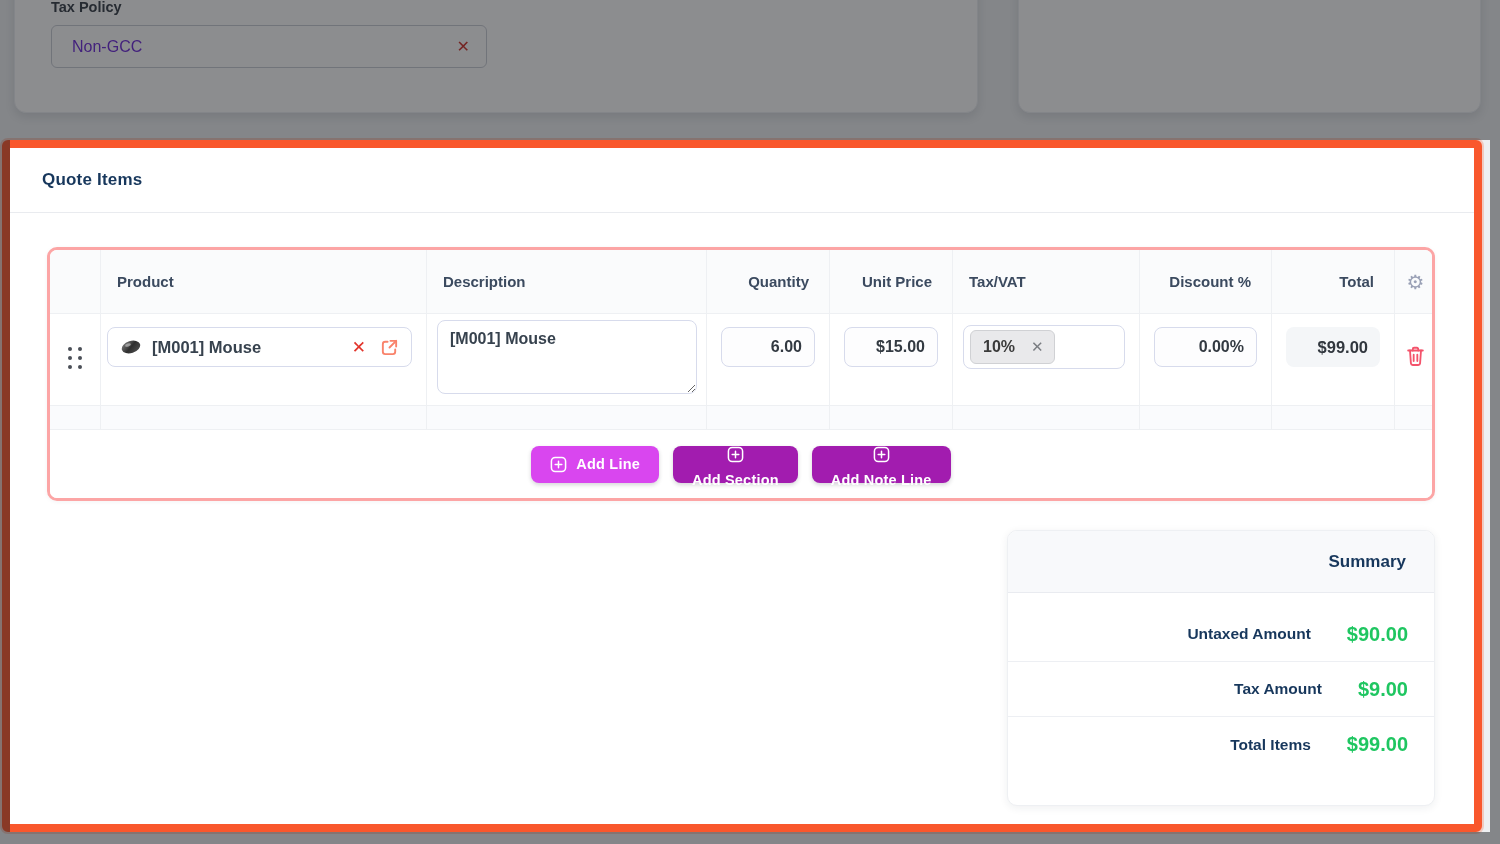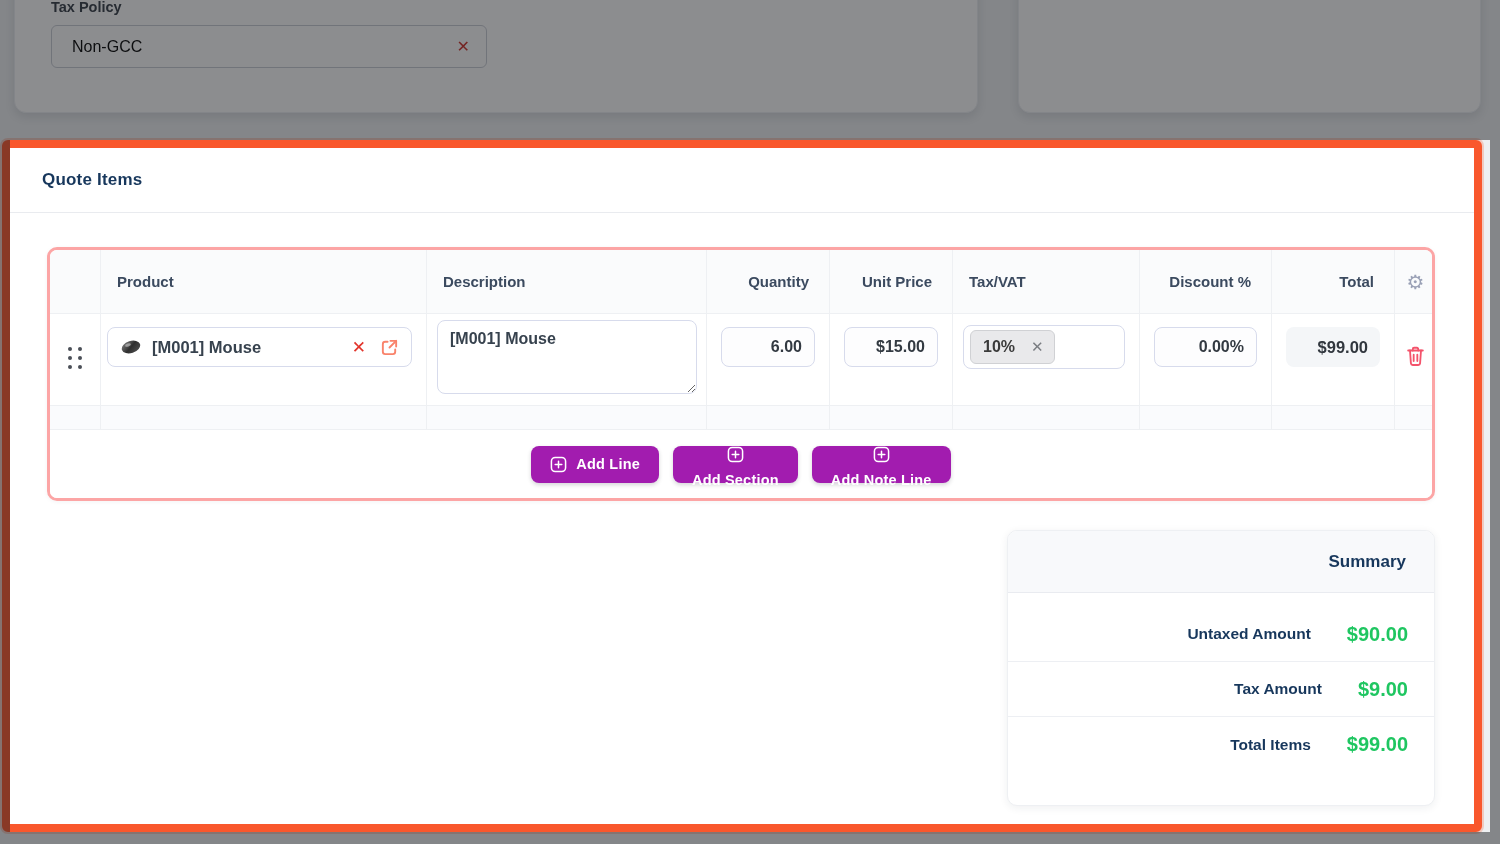--- a/index.html
+++ b/index.html
@@ -19,21 +19,21 @@
   }
   .top-card.left  { left:14px;  top:-32px; width:964px; height:145px; }
   .top-card.right { left:1018px;top:-32px; width:463px; height:145px; }
   .field-label { position:absolute; left:36px; top:30px; font-size:14.5px; font-weight:700; color:#333a44; }
   .tax-input {
     position:absolute; left:36px; top:56px; width:436px; height:43px;
     border:1px solid #c9ccd4; border-radius:6px; background:#fff;
     display:flex; align-items:center; justify-content:space-between;
     padding:0 16px 0 20px; cursor:pointer;
   }
-  .tax-input .val { font-size:16px; color:#000000; }
+  .tax-input .val { font-size:16px; color:#6d28d9; }
   .red-x { color:#cf2e26; font-weight:700; font-size:16px; line-height:1; cursor:pointer; }
 
   
   .spotlight {
     position:absolute; left:2px; top:140px; width:1480px; height:692px;
     border:8px solid #f9572c; border-radius:6px; background:#fff;
     box-shadow:0 0 0 2px rgba(249,87,44,.25);
   }
   .panel-inner { position:absolute; inset:0; background:#fff; border-radius:2px; }
   .panel-header {
@@ -109,21 +109,21 @@
   .trash { cursor:pointer; display:flex; }
 
   .empty-row { height:24px; background:#fafbfd; border-bottom:1px solid #eef0f3; }
 
   .tfoot { height:68px; background:#fff; display:flex; align-items:center; justify-content:center; gap:14px; }
   .btn {
     height:37px; border:none; border-radius:8px; display:inline-flex; align-items:center; gap:9px;
     padding:0 19px; font-family:inherit; font-size:14.5px; font-weight:700; color:#fff;
     letter-spacing:.2px; cursor:pointer; box-shadow:0 2px 4px rgba(20,30,40,.18);
   }
-  .btn.orange { background:#a21caf; }
+  .btn.orange { background:#d946ef; }
   .btn.dark   { background:#a21caf;flex-direction:column; }
   .plus-ic { display:flex; }
 
   
   .summary {
     position:absolute; left:997px; top:382px; width:428px; height:276px;
     background:#fff; border:1px solid #eef0f3; border-radius:10px;
     box-shadow:0 2px 8px rgba(30,40,60,.07); overflow:hidden;
   }
   .summary-head {

